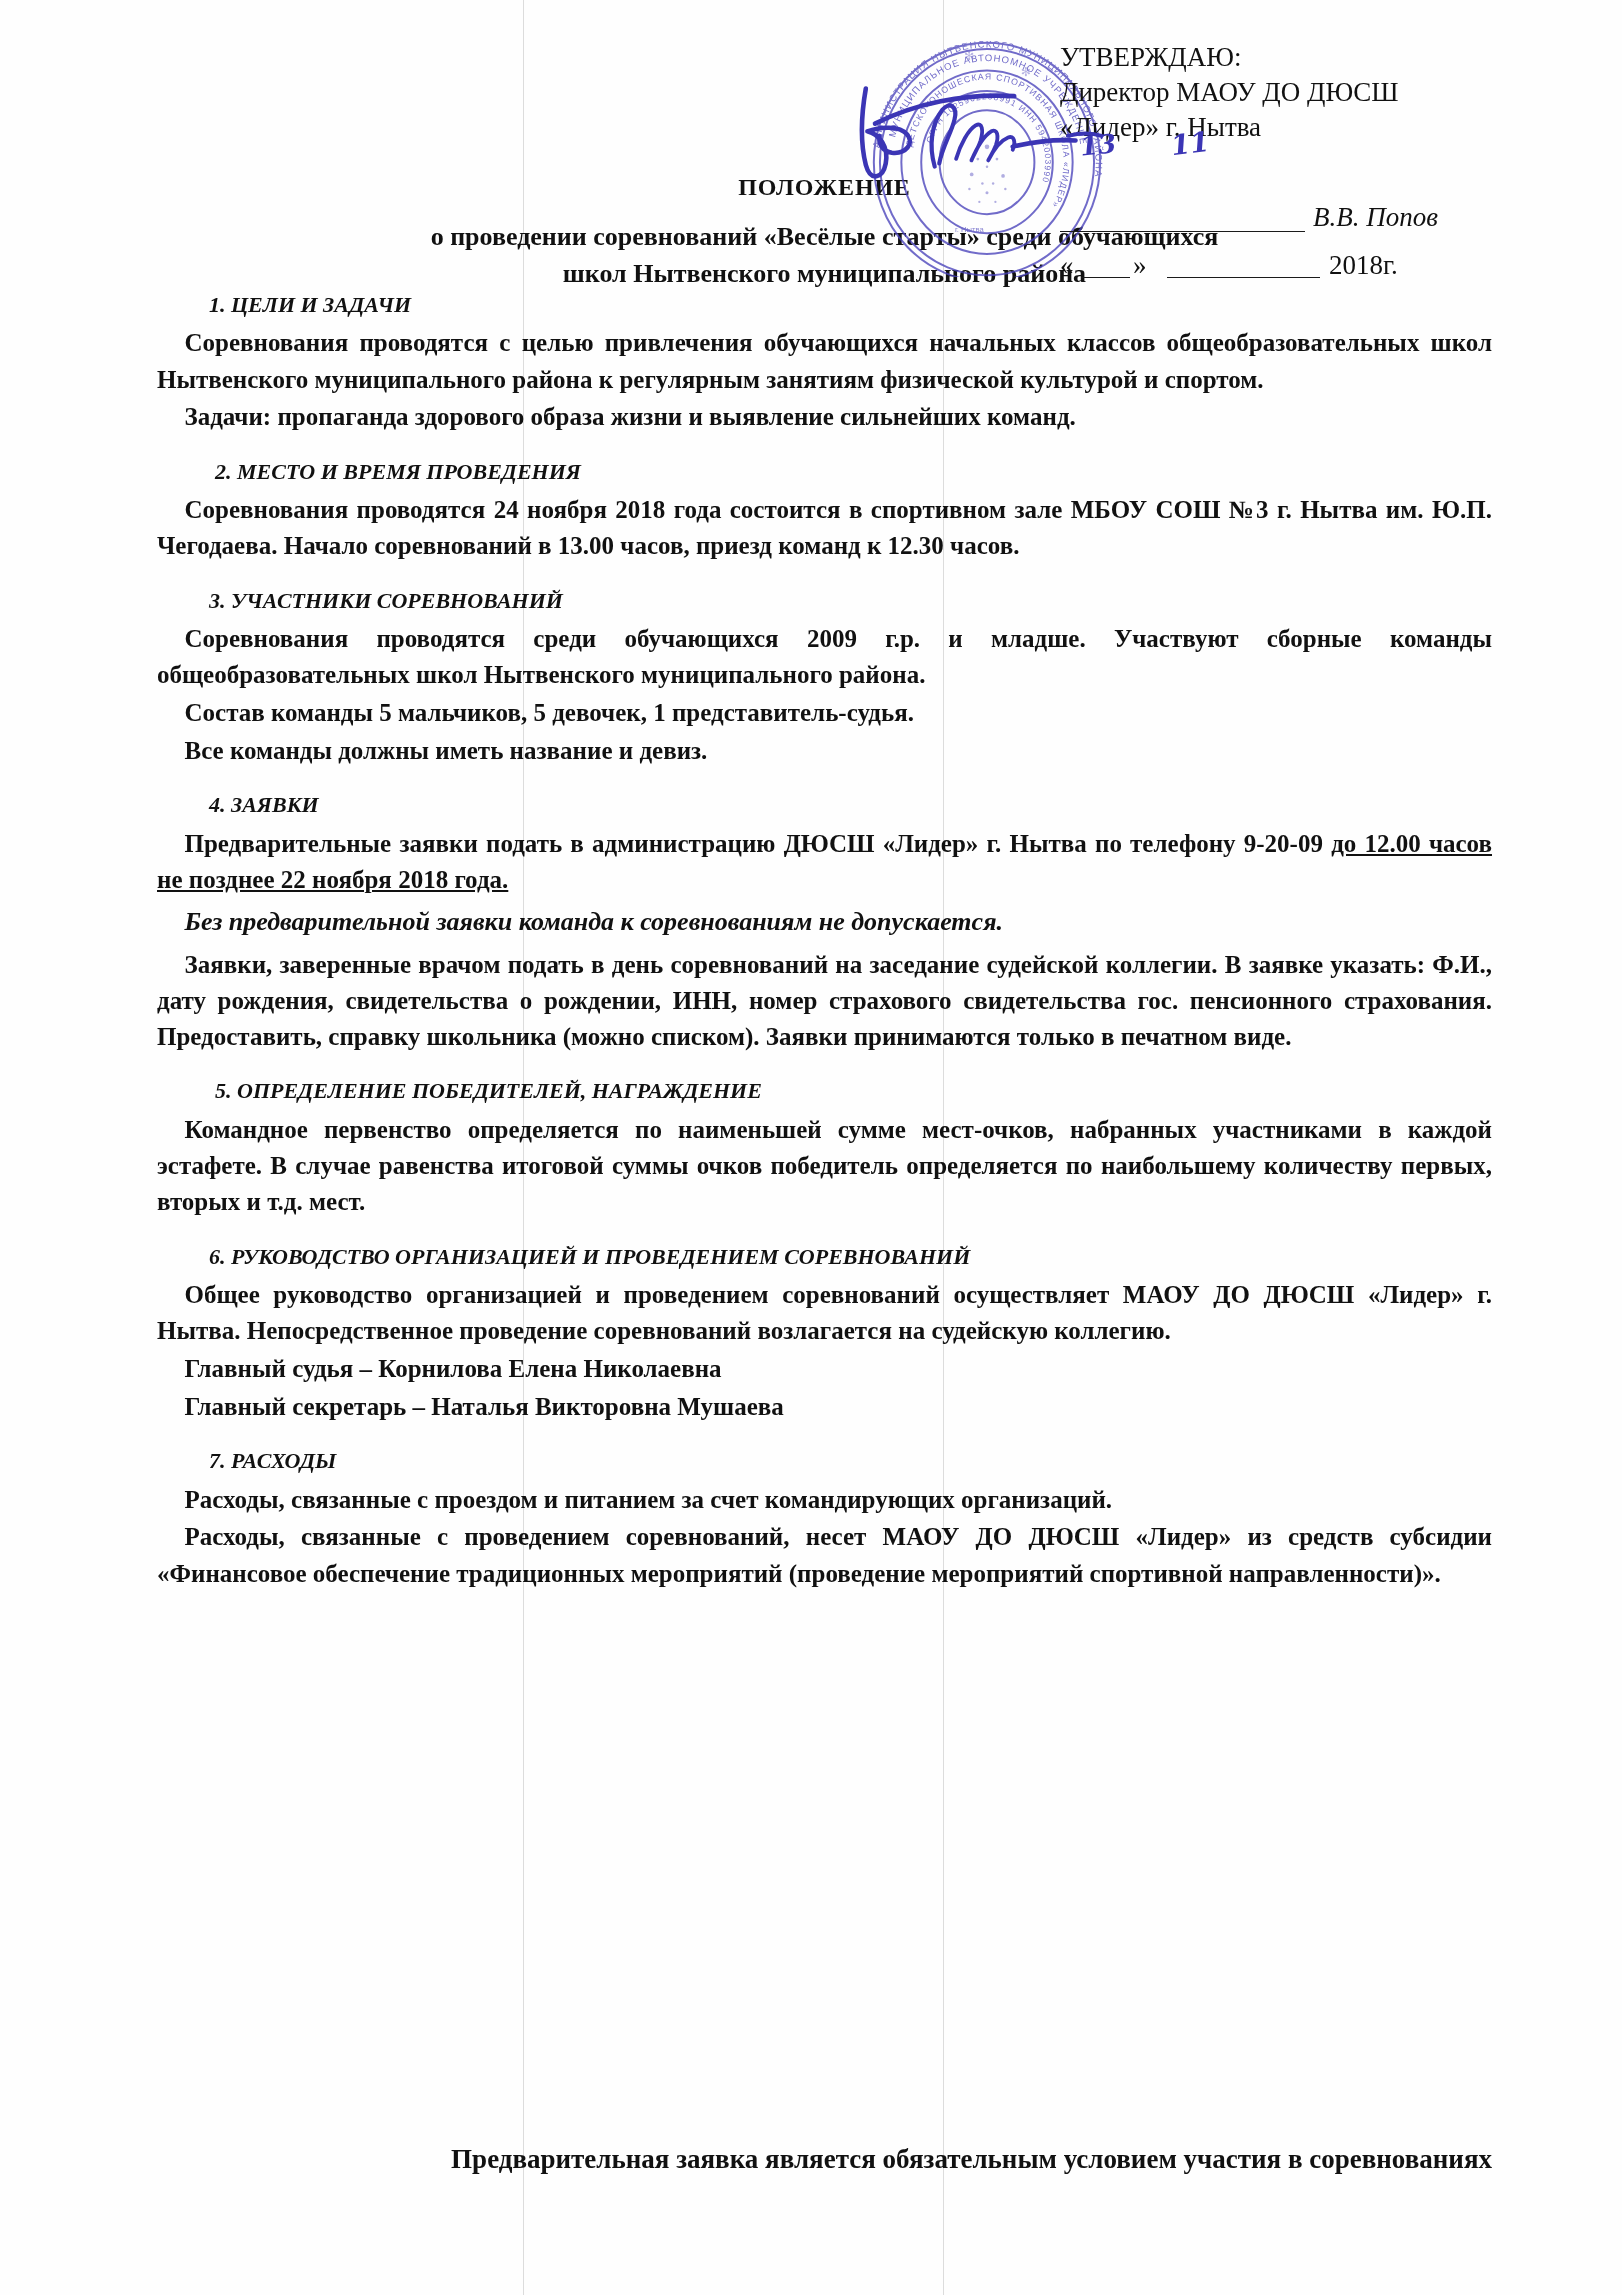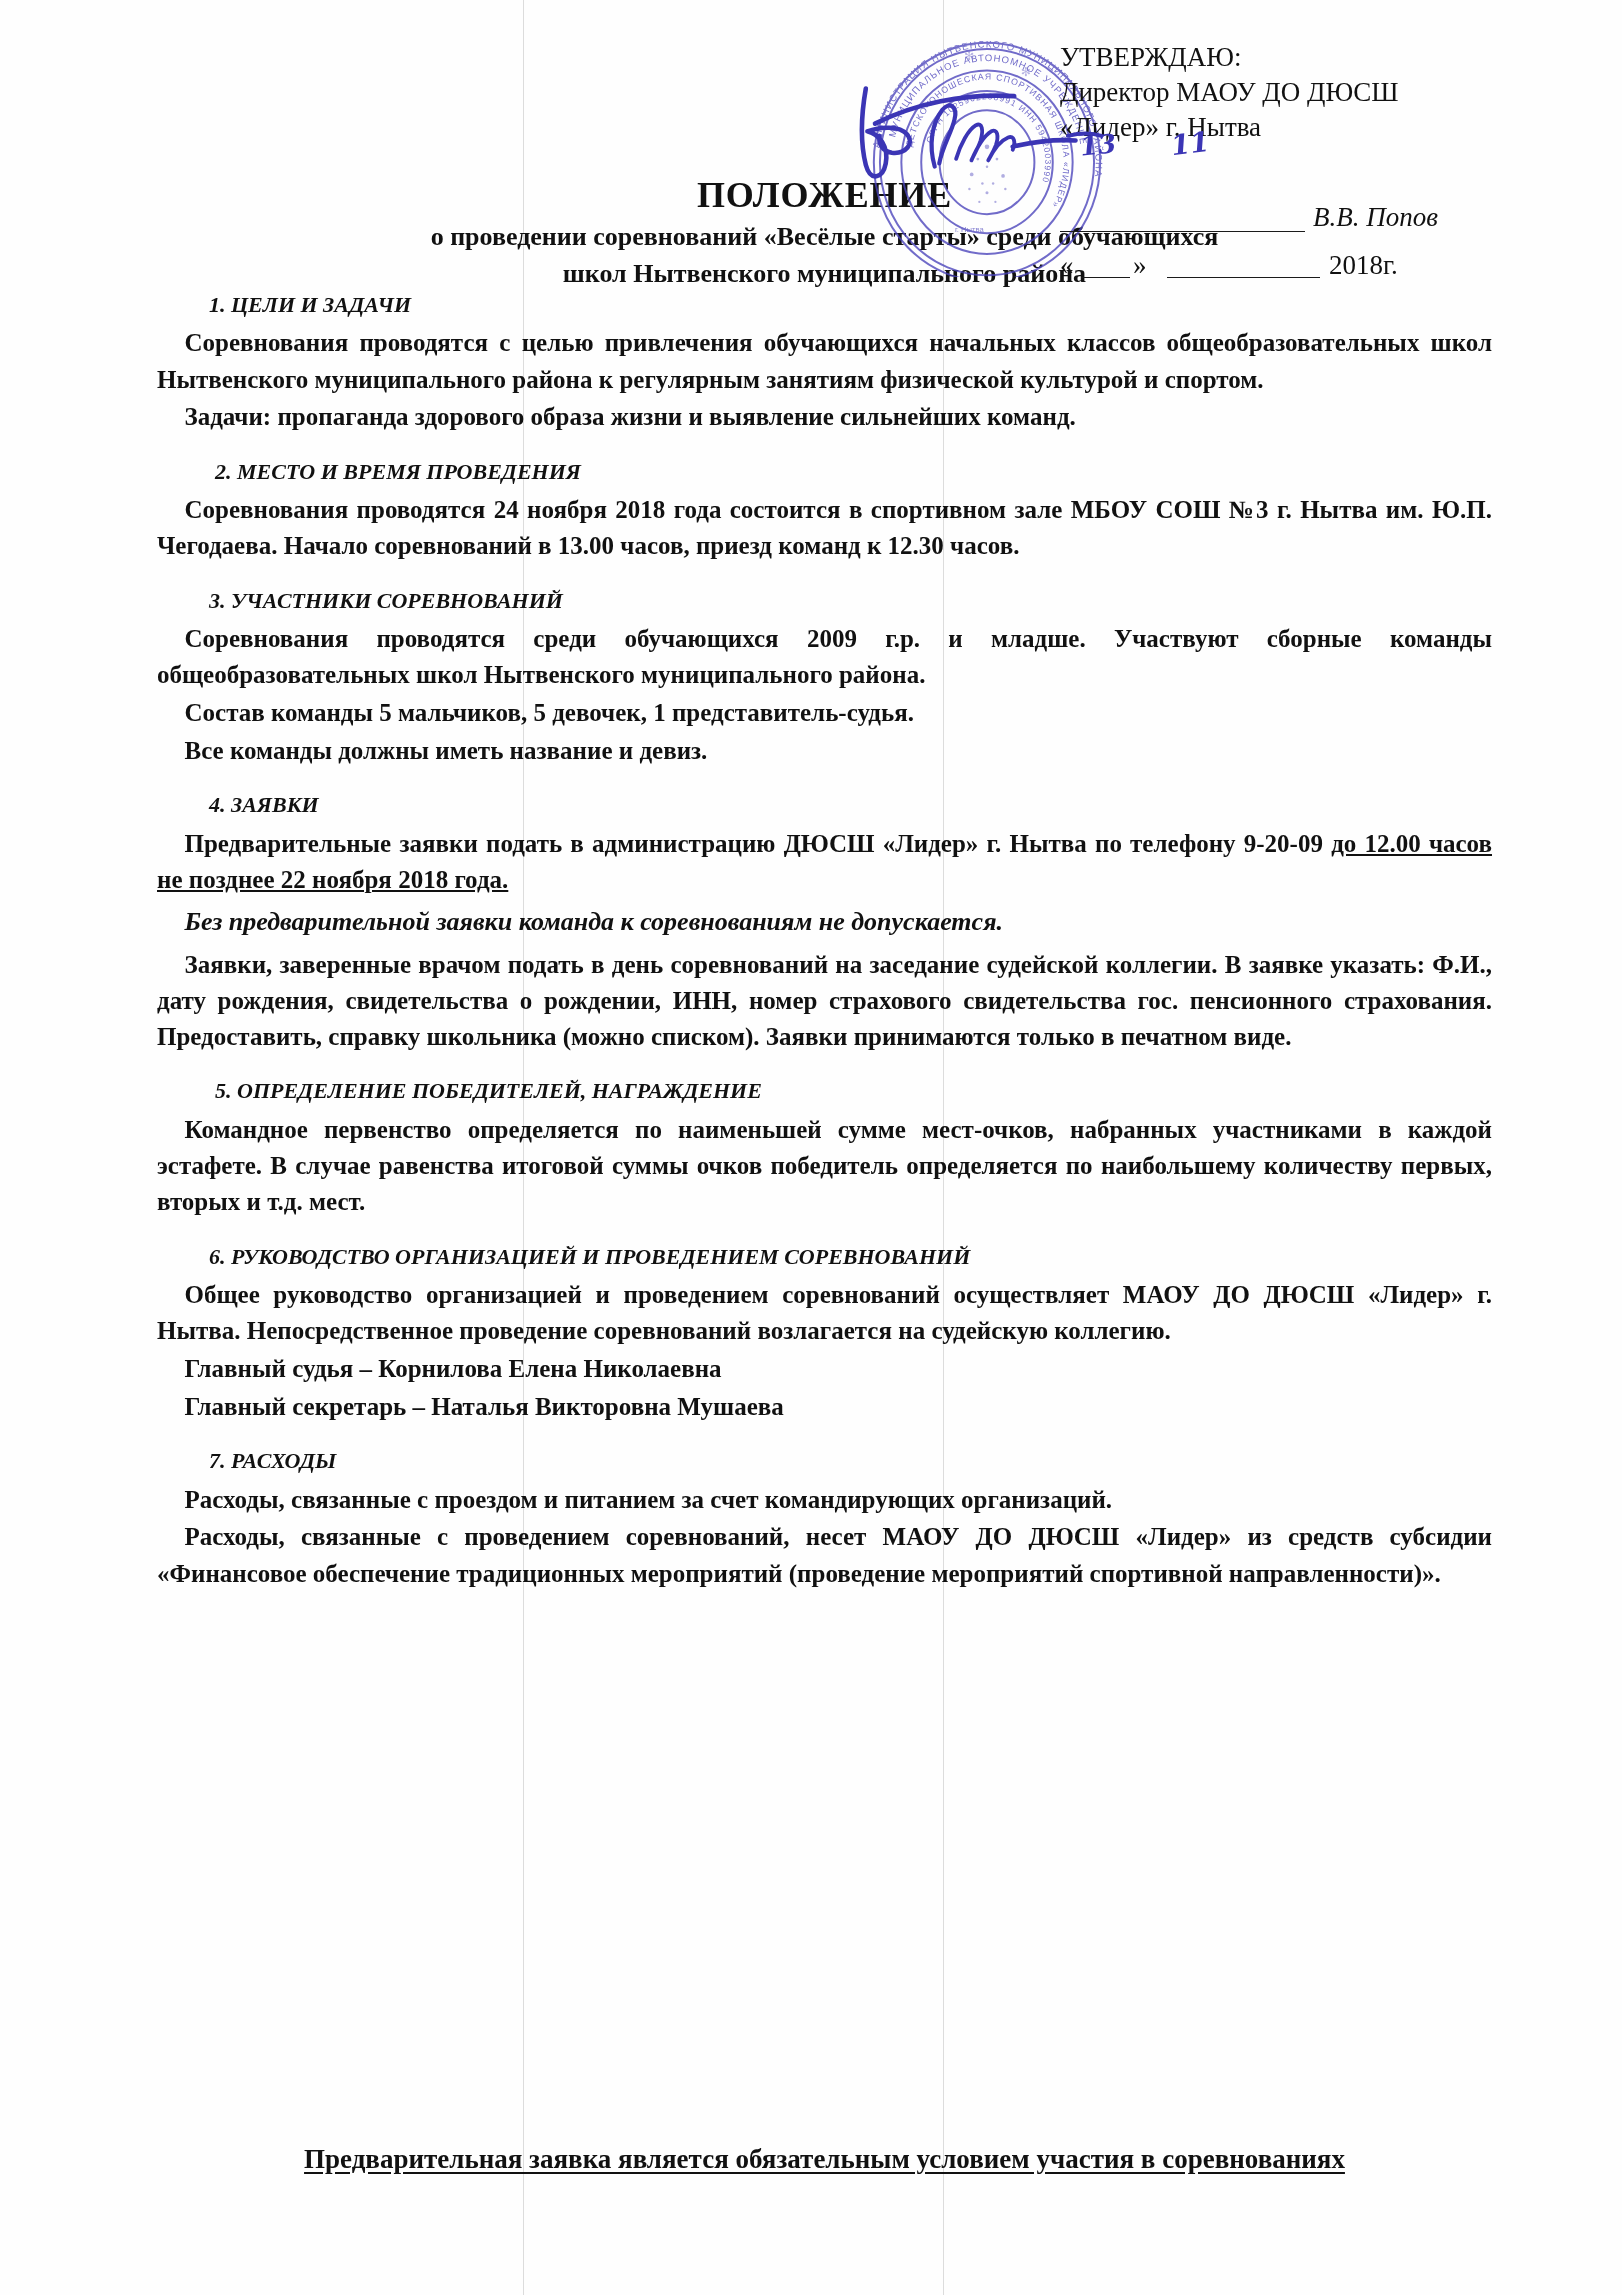--- a/index.html
+++ b/index.html
@@ -117,21 +117,21 @@
     pointer-events: none;
   }
 
   
   .doc-title {
     position: absolute;
     left: 0;
     top: 174px;
     width: 1335px;
     text-align: center;
-    font-size: 36px;
+    font-size: 24px;
     font-weight: 700;
     letter-spacing: 0.8px;
     z-index: 2;
   }
   .doc-subtitle {
     position: absolute;
     left: 0;
     top: 219px;
     width: 1335px;
     text-align: center;
@@ -175,24 +175,23 @@
     text-indent: 27.5px;
     text-align: left;
   }
   .u { text-decoration: underline; }
 
   .footer-note {
     position: absolute;
     left: 0;
     top: 2144px;
     width: 1335px;
-    text-align: center;
+    text-align: right;
     font-size: 27px;
     font-weight: 700;
-    text-decoration: underline;
     text-underline-offset: 3.8px;
   }
 </style>
 </head>
 <body>
 
 <div class="page">
 
   <div class="fold f1"></div>
   <div class="fold f2"></div>

